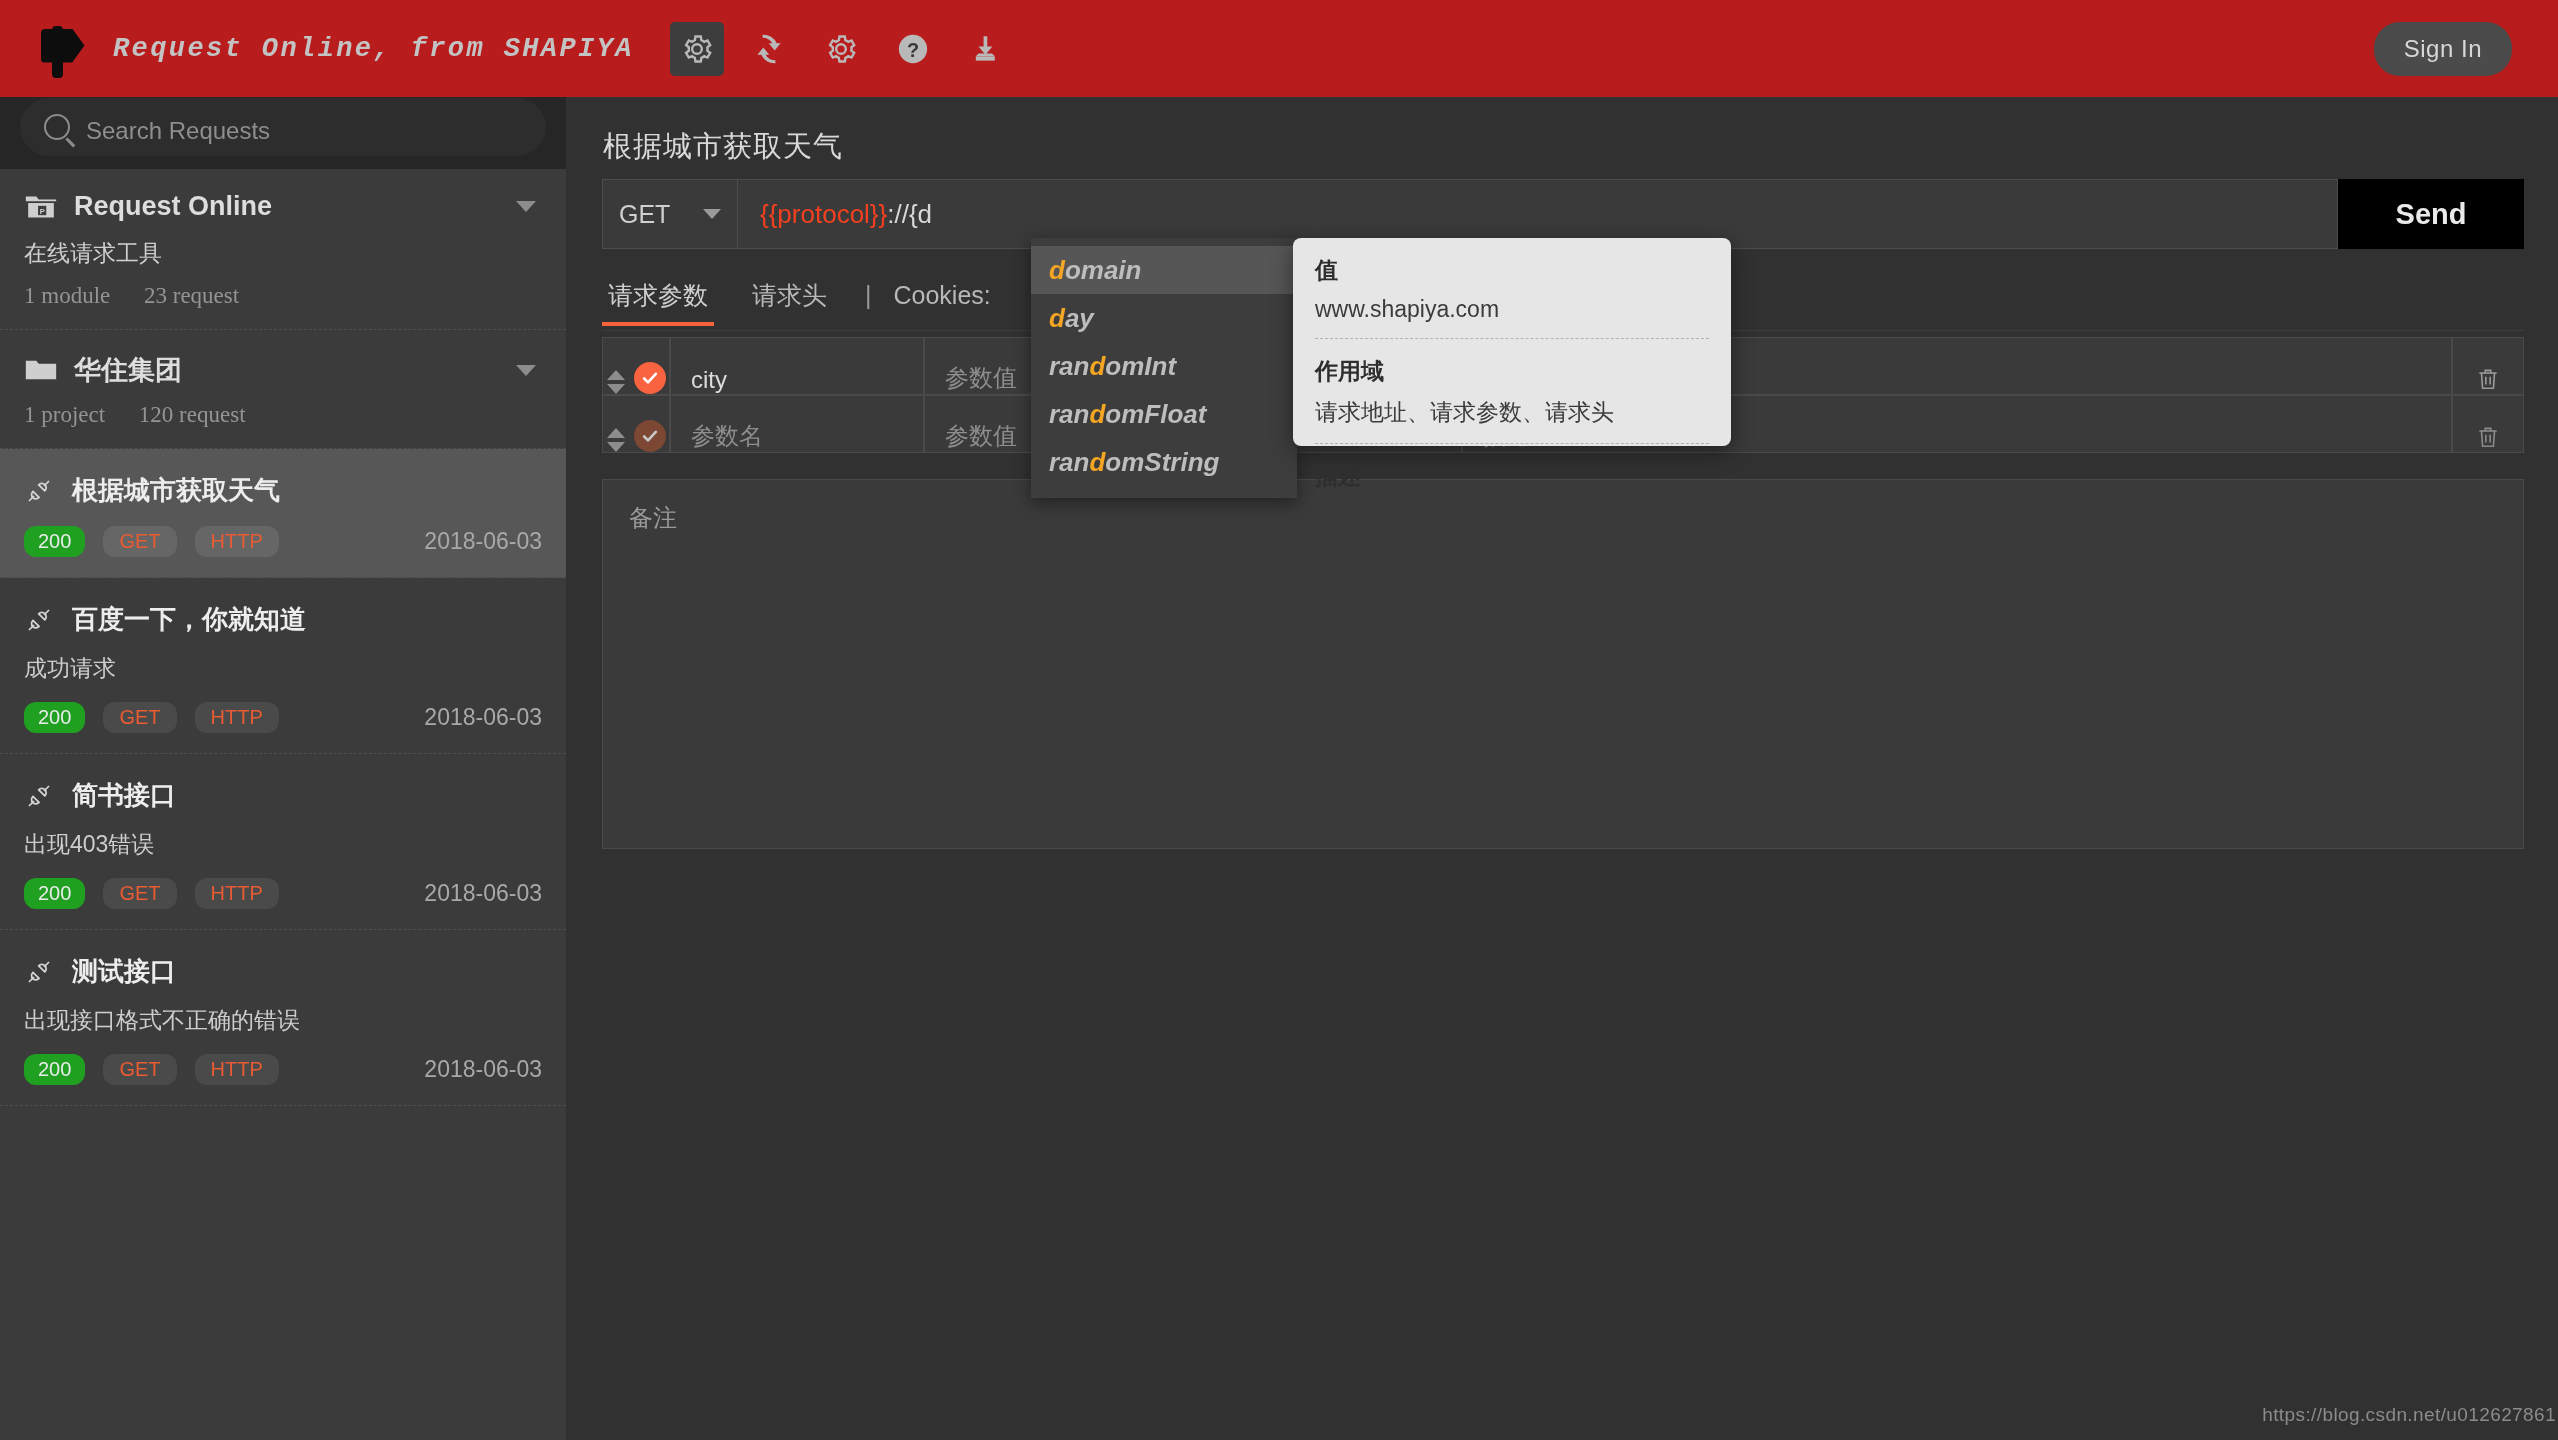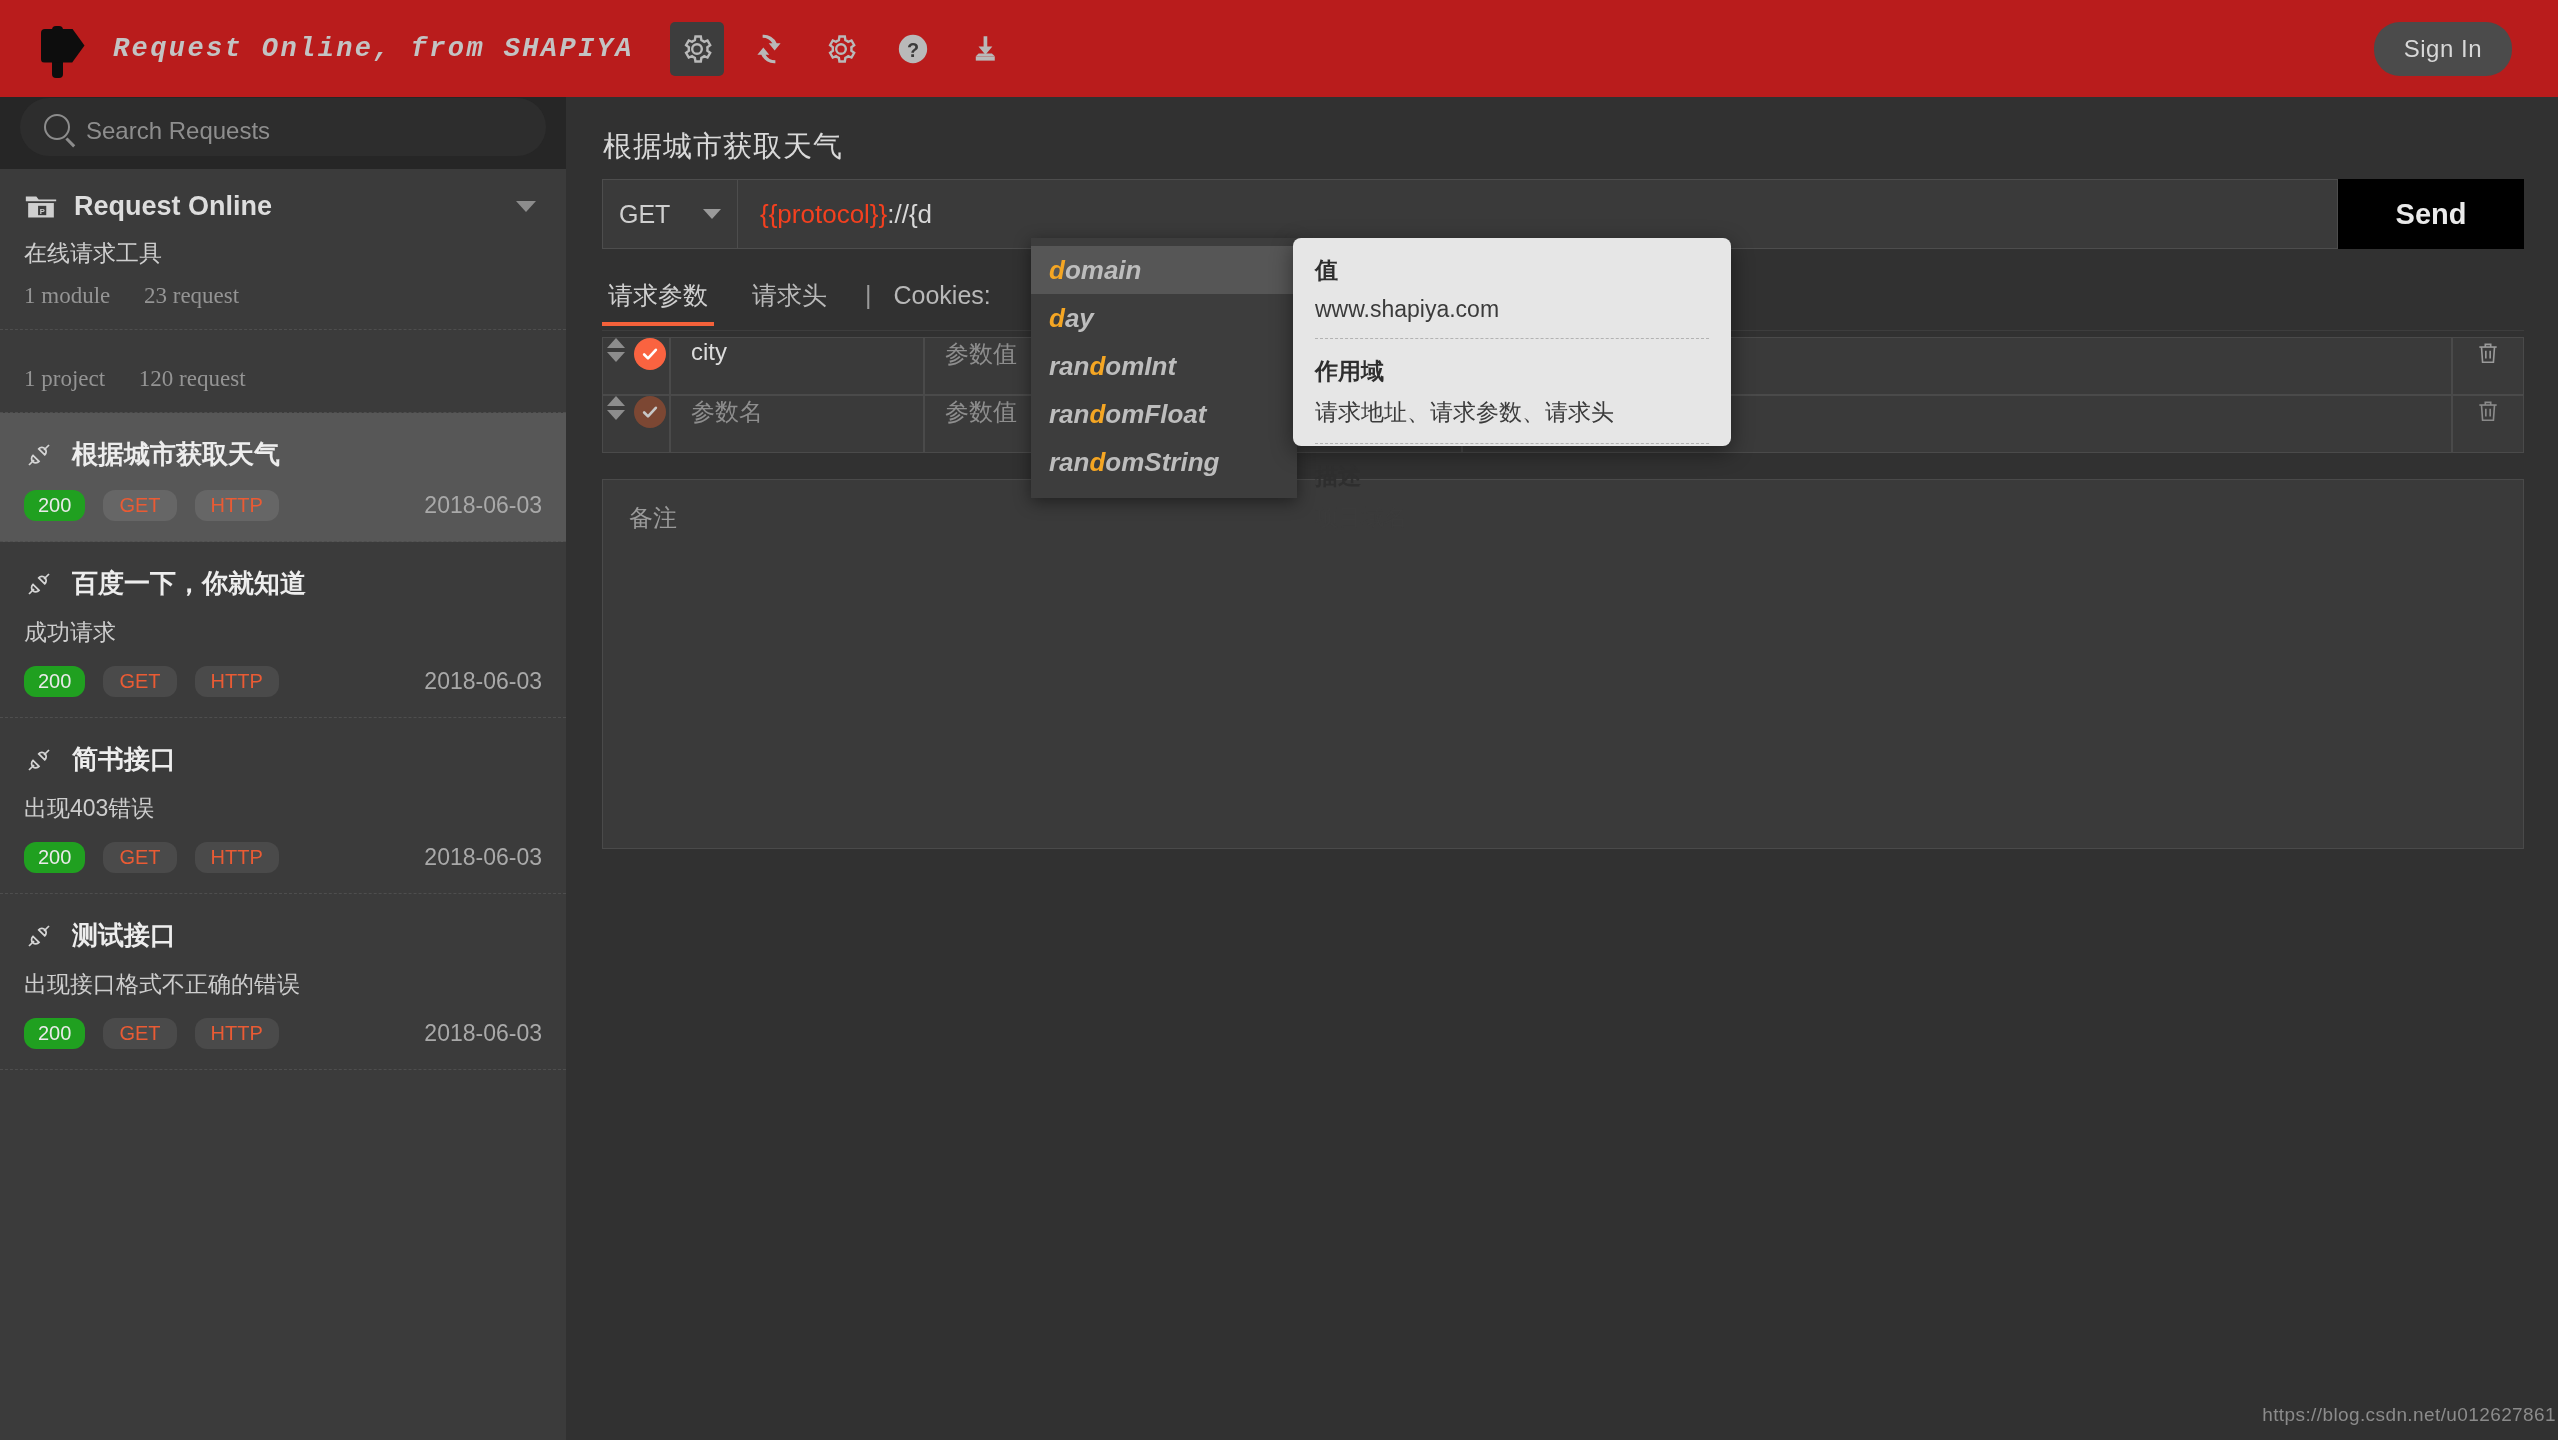--- a/index.html
+++ b/index.html
@@ -184,21 +184,21 @@
   }
   .tab-sep { color: #9a9a9a; font-size: 25px; margin: 0 22px 14px 0; }
   .tab-cookies { color: #b8b8b8; font-size: 25px; padding-bottom: 14px; }
 
   
   .ptable {
     position: absolute; left: 36px; top: 240px; width: 1922px;
   }
   .prow { display: flex; height: 58px; }
   .pcell {
-    border: 1px solid #4a4a4a; display: flex; align-items: flex-start;
+    border: 1px solid #4a4a4a; display: flex; align-items: flex-end;
     background: #3a3a3a; padding: 0 20px; overflow: hidden;
   }
   .c-sort { width: 68px; justify-content: center; gap: 9px; padding: 0; }
   .sortarrows { display: flex; flex-direction: column; gap: 4px; }
   .ar-up {
     width: 0; height: 0; border-left: 9px solid transparent;
     border-right: 9px solid transparent; border-bottom: 10px solid #8d8d8d;
   }
   .ar-dn {
     width: 0; height: 0; border-left: 9px solid transparent;
@@ -326,20 +326,27 @@
         <span class="chev"></span>
       </div>
       <div class="folder-desc">在线请求工具</div>
       <div class="folder-meta">
         <span>1 module</span>
         <span>23 request</span>
       </div>
     </div>
 
     <div class="folder-item">
+      <div class="folder-head">
+        <svg class="folder-ico" viewBox="0 0 28 24">
+          <path fill="#cfcfcf" d="M1 4h9l2 2.6h15V20H1z"></path>
+        </svg>
+        <div class="folder-title">华住集团</div>
+        <span class="chev"></span>
+      </div>
       <div class="folder-meta">
         <span>1 project</span>
         <span>120 request</span>
       </div>
     </div>
 
     <div class="req-item selected">
       <div class="req-head">
         <svg class="plug-ico" viewBox="0 0 24 24">
           <g fill="none" stroke="#d5d5d5" stroke-width="1.4">

